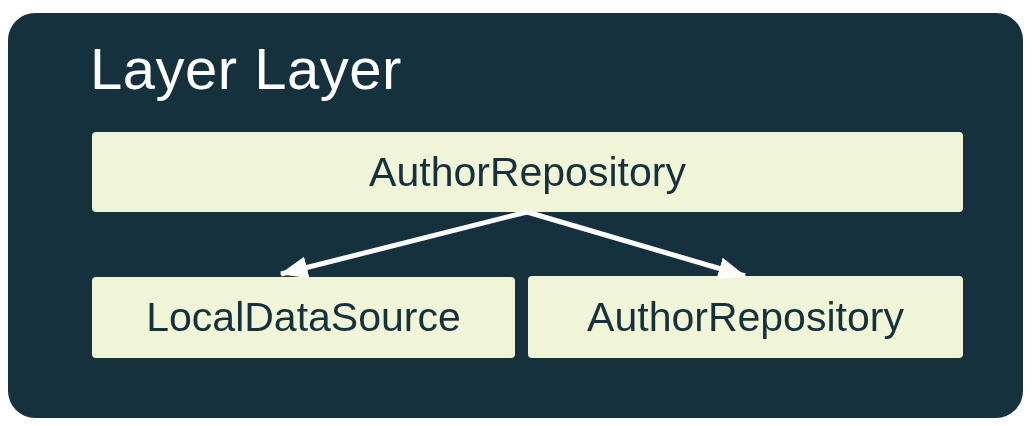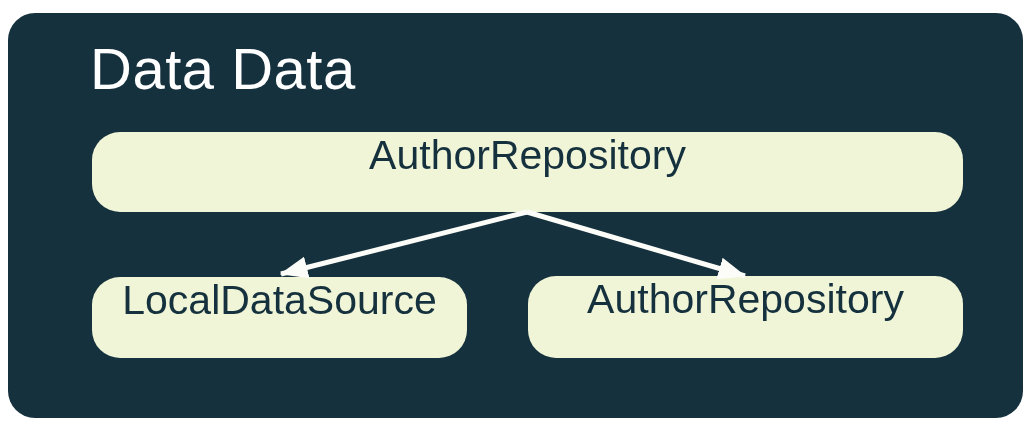--- a/index.html
+++ b/index.html
@@ -42,39 +42,39 @@
     font-size: 58px;
     font-weight: 400;
     color: var(--title-text);
     line-height: 1.15;
     letter-spacing: 0.5px;
     white-space: nowrap;
   }
   .node {
     position: absolute;
     background: var(--node-bg);
-    border-radius: 28px;
+    border-radius: 4px;
     display: flex;
-    align-items: flex-start;
+    align-items: center;
     justify-content: center;
     color: var(--node-text);
     font-size: 41px;
     font-weight: 400;
     white-space: nowrap;
   }
   .node-repo {
     left: 92px;
     top: 132px;
     width: 871px;
     height: 80px;
   }
   .node-local {
     left: 92px;
     top: 277px;
-    width: 375px;
+    width: 423px;
     height: 81px;
   }
   .node-network {
     left: 528px;
     top: 276px;
     width: 435px;
     height: 82px;
   }
   .arrows-layer {
     position: absolute;
@@ -87,21 +87,21 @@
 </style>
 </head>
 <body>
 
 <div class="canvas">
 
   <div class="container">
     
   </div>
 
-  <div class="title">Data Data</div>
+  <div class="title">Layer Layer</div>
 
   <div class="node node-repo">
     <span>AuthorRepository</span>
   </div>
 
   <div class="node node-local">
     <span>LocalDataSource</span>
   </div>
 
   <div class="node node-network">

